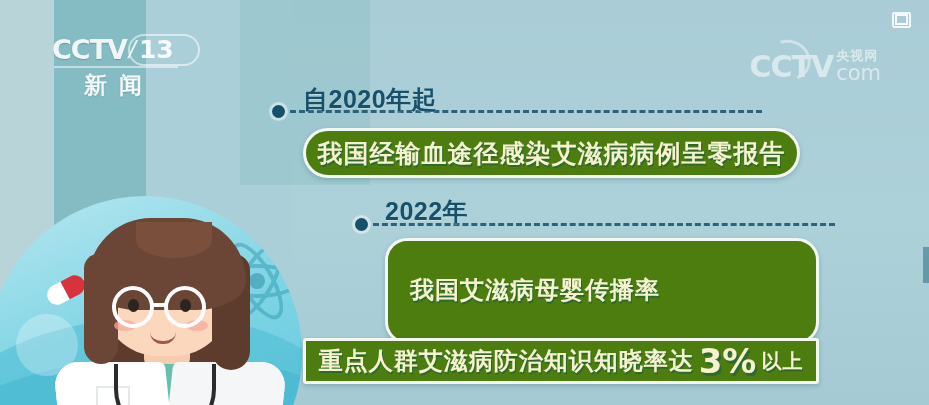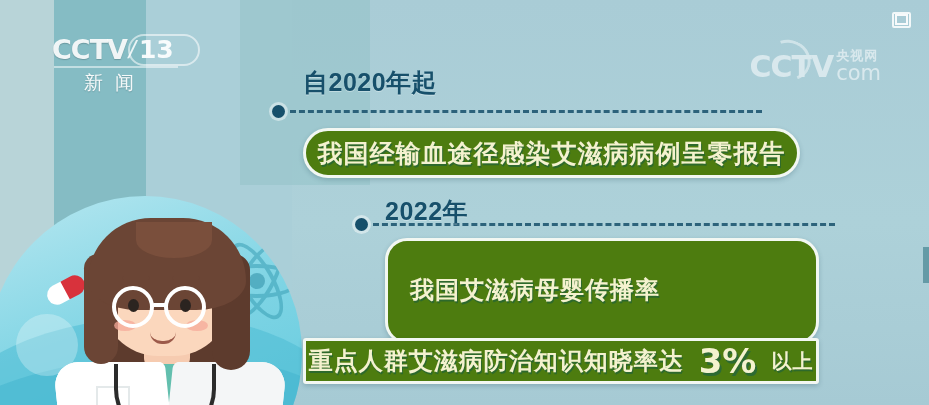--- a/index.html
+++ b/index.html
@@ -36,21 +36,21 @@
     padding:0 8px 0 2px;
     text-align:center;
   }
   .logo .capsule {
     position:absolute; left:76px; top:2px; width:72px; height:32px;
     border:2px solid rgba(255,255,255,.55); border-radius:16px;
   }
   .logo .underline { position:absolute; left:2px; top:34px; width:124px; height:2px; background:rgba(255,255,255,.5); }
   .logo .xinwen {
     position:absolute; left:32px; top:38px;
-    font-size:19px; font-weight:normal; letter-spacing:12px;
+    font-size:23px; font-weight:bold; letter-spacing:12px;
     color:rgba(255,255,255,.92);
     text-shadow:0 1px 1px rgba(60,90,95,.3);
   }
 
   
   .wm { position:absolute; right:48px; top:40px; height:44px; display:flex; align-items:flex-end; opacity:.55;}
   .wm .wm-cctv {
     font-family:"DejaVu Sans", sans-serif;
     font-size:30px; font-weight:bold; letter-spacing:-1px; color:#ffffff;
   }
@@ -145,37 +145,37 @@
     color:#f4f2cf;
     font-weight:bold;
     white-space:nowrap;
   }
   .pill .txt { text-shadow:1px 2px 0 rgba(20,90,70,.55); }
   .pill-round { border-radius:26px; }
   .pill-rect  { border-radius:3px; }
 
   #block1 .pill { left:303px; top:128px; width:497px; height:50px; padding:0 18px;
                   justify-content:center; font-size:25px; letter-spacing:1px;}
-  #block1 .year-label { left:303px; top:66px; }
+  #block1 .year-label { left:303px; top:83px; }
   #block1 .dot-line { left:272px; top:105px; width:490px; }
 
   #block2 .year-label { left:385px; top:195px; }
   #block2 .dot-line { left:355px; top:218px; width:480px; }
   #block2 .pill {
     left:385px; top:238px; width:434px; height:106px; padding:6px 20px 8px 22px;
     flex-direction:column; align-items:stretch; justify-content:center; border-radius:22px;
   }
   #block2 .line-a { font-size:24px; letter-spacing:1px; text-align:left; text-shadow:1px 2px 0 rgba(20,90,70,.55); }
   #block2 .line-b { display:flex; align-items:baseline; justify-content:flex-end; gap:6px; margin-top:2px;}
   #block2 .line-b .lbl { font-size:24px; letter-spacing:1px; text-shadow:1px 2px 0 rgba(20,90,70,.55);}
   #block2 .line-b .big { font-size:44px; line-height:40px; letter-spacing:0; font-family:"DejaVu Sans", sans-serif;
                          text-shadow:2px 3px 0 rgba(25,95,75,.6);}
 
   #block3 .pill { left:303px; top:338px; width:516px; height:46px; padding:8px 14px;
-                  justify-content:center; gap:15px;text-align:right; }
+                  justify-content:center; gap:5px;text-align:right; }
   #block3 .t1 { font-size:24px; letter-spacing:1px; text-shadow:1px 2px 0 rgba(20,90,70,.55);}
   #block3 .big { font-size:34px; font-family:"DejaVu Sans", sans-serif; line-height:34px;
                  text-shadow:2px 3px 0 rgba(25,95,75,.6);}
   #block3 .t2 { font-size:20px; letter-spacing:1px; text-shadow:1px 2px 0 rgba(20,90,70,.55);}
 
   .edge-mark { position:absolute; right:0; top:247px; width:6px; height:36px; background:#2a6f7e; opacity:.55;}
 </style>
 </head>
 <body>
 

